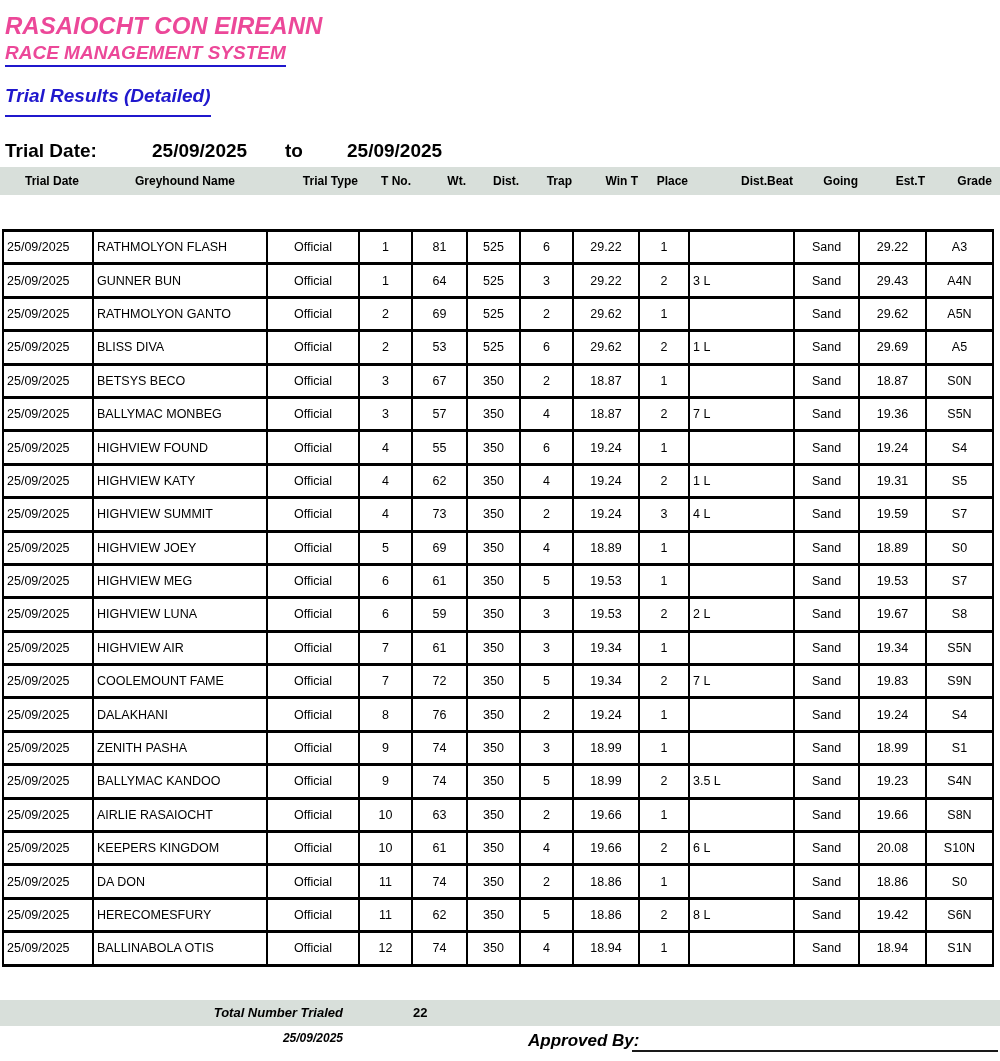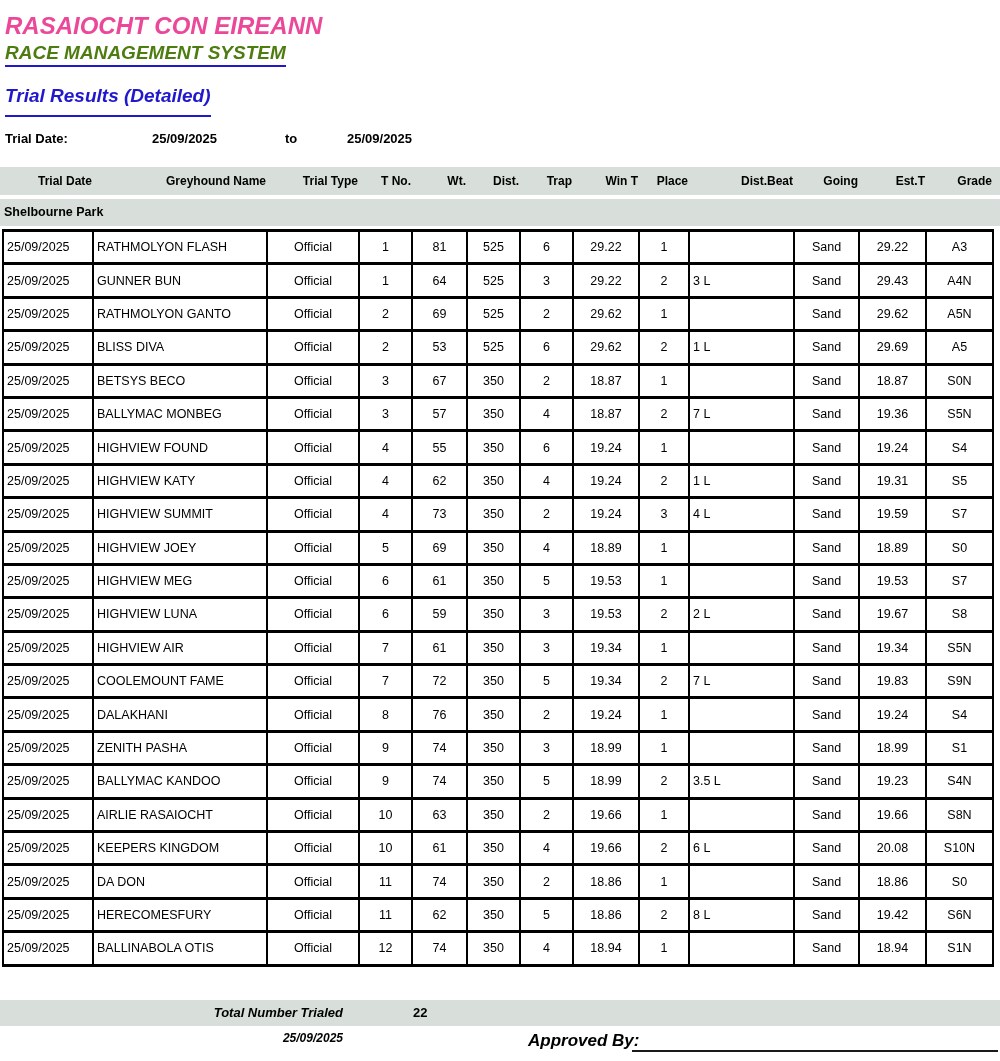--- a/index.html
+++ b/index.html
@@ -9,44 +9,44 @@
   }
   .abs { position:absolute; }
 
   
   .title1 {
     left:5px; top:12px; font-size:24px; font-weight:bold; font-style:italic;
     color:#ec4899; white-space:nowrap;
   }
   .title2 {
     left:5px; top:42px; font-size:19px; font-weight:bold; font-style:italic;
-    color:#4d7c0f; border-bottom:2px solid #2018cd; padding-bottom:1px; white-space:nowrap;
+    color:#ec4899; border-bottom:2px solid #2018cd; padding-bottom:1px; white-space:nowrap;
   }
   .title3 {
     left:5px; top:85px; font-size:19px; font-weight:bold; font-style:italic;
     color:#2018cd; border-bottom:2px solid #2018cd; padding-bottom:8px; white-space:nowrap;
   }
 
   
-  .dateline span { position:absolute; top:131px; font-size:13px; font-weight:bold; white-space:nowrap; }
+  .dateline span { position:absolute; top:140px; font-size:19px; font-weight:bold; white-space:nowrap; }
   .dl-label { left:5px; }
   .dl-from  { left:152px; }
   .dl-to    { left:285px; }
   .dl-until { left:347px; }
 
   
   .colhead {
     left:0; top:167px; width:1000px; height:28px; background:#d8dfda;
     display:grid; align-items:center;
     grid-template-columns: 92px 174px 92px 53px 55px 53px 53px 66px 50px 105px 65px 67px 67px 1fr;
     font-size:12px; font-weight:bold;
   }
   .colhead > div { text-align:right; overflow:hidden; white-space:nowrap; }
   .colhead > div:nth-child(1),
-  .colhead > div:nth-child(2) { text-align:right; padding-left:12px; }
+  .colhead > div:nth-child(2) { text-align:center; padding-left:12px; }
 
   
   .sectionbar {
     left:0; top:199px; width:1000px; height:27px; background:#d8dfda;
     line-height:27px; font-size:12.5px; font-weight:bold; padding-left:4px;
     box-sizing:border-box;
   }
 
   
   table.results {
@@ -105,23 +105,20 @@
     <div>Trap</div>
     <div>Win T</div>
     <div>Place</div>
     <div>Dist.Beat</div>
     <div>Going</div>
     <div>Est.T</div>
     <div>Grade</div>
     <div></div>
   </div>
 
-  <div class="abs sectionbar">
-    <span>Shelbourne Park</span>
-  </div>
 
   <table class="results">
     <colgroup>
       <col style="width:90px">
         <col style="width:174px">
         <col style="width:92px">
       <col style="width:53px">
         <col style="width:55px">
         <col style="width:53px">
       <col style="width:53px">

